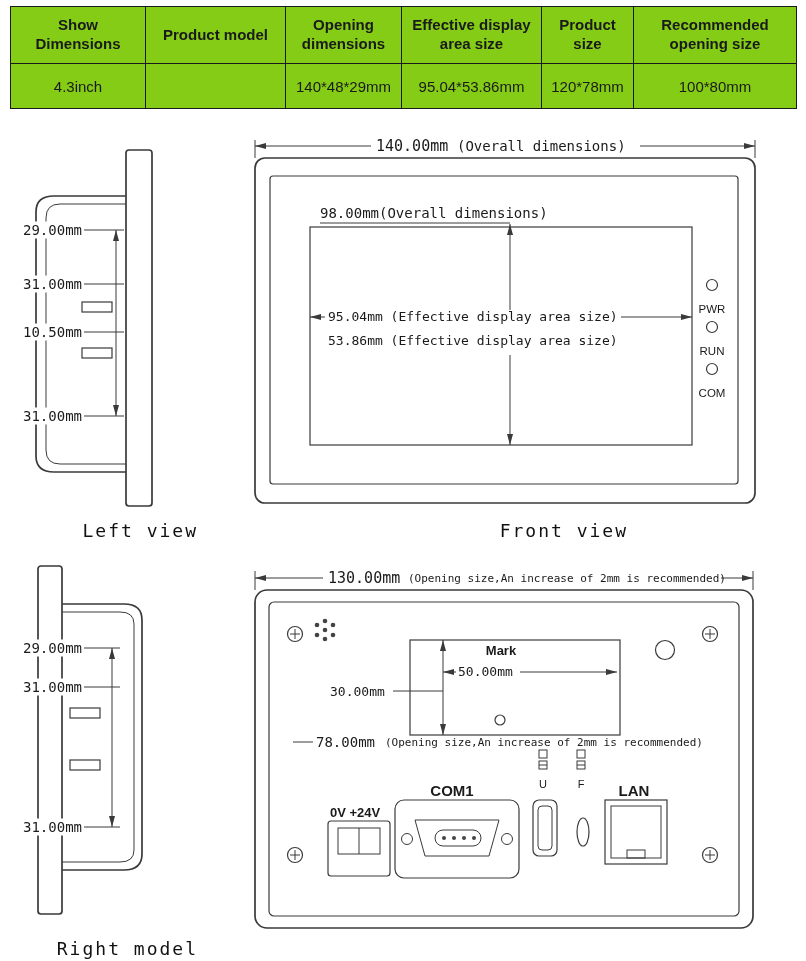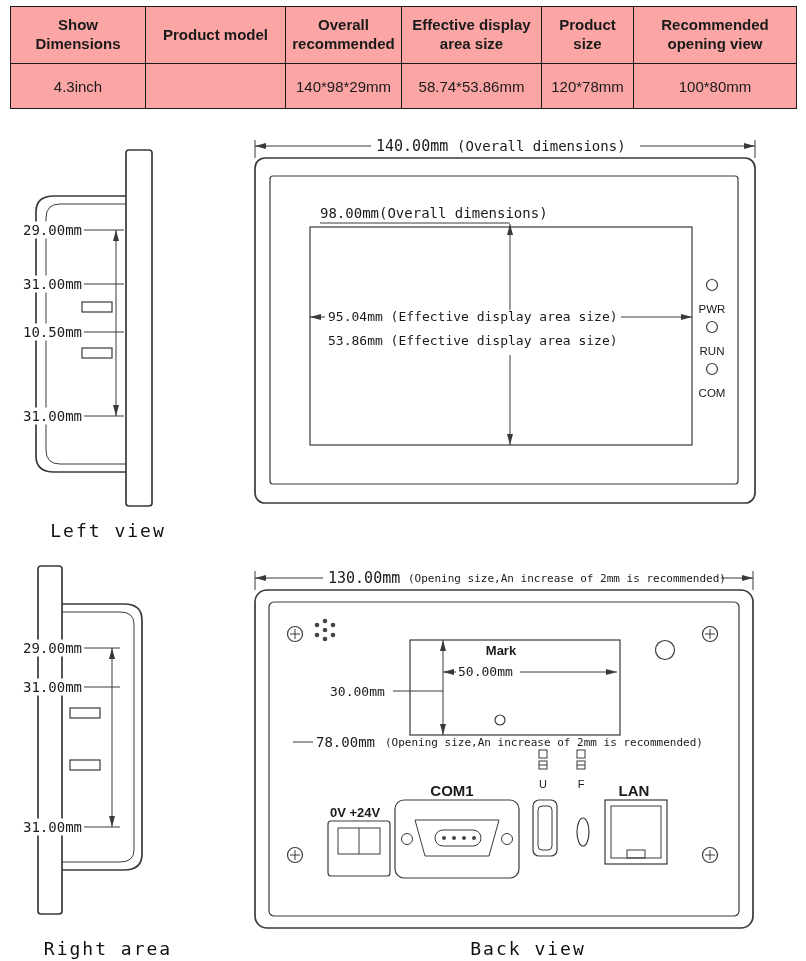--- a/index.html
+++ b/index.html
@@ -3,29 +3,29 @@
 <meta charset="utf-8">
 <style>
   * { box-sizing: border-box; margin: 0; padding: 0; }
   body { background: #fff; }
   .page {
     position: relative; width: 806px; height: 961px; background: #fff;
     font-family: "Liberation Sans", sans-serif; color: #1a1a1a; overflow: hidden;
   }
   table.dim-table {
     position: absolute; left: 10px; top: 6px; width: 786px;
-    border-collapse: collapse; table-layout: fixed; background: #fca5a5;
+    border-collapse: collapse; table-layout: fixed; background: #84cc16;
   }
   .dim-table th, .dim-table td {
     border: 1px solid #1a1a1a; text-align: center; vertical-align: middle; padding: 3px 5px;
   }
   .dim-table th { font-weight: bold; font-size: 15px; height: 57px; line-height: 1.25; }
   .dim-table td { font-size: 15px; height: 45px; }
   .caption {
-    position: absolute; text-align: center;
+    position: absolute; text-align: right;
     font-family: "DejaVu Sans Mono", monospace; font-size: 18px;
     letter-spacing: 2px; color: #111;
   }
   svg { position: absolute; }
   svg text { fill: #1a1a1a; }
   .mono { font-family: "DejaVu Sans Mono", monospace; }
   .sans { font-family: "Liberation Sans", sans-serif; }
   .bold { font-weight: bold; }
   .ln  { stroke: #3a3a3a; stroke-width: 1.2; fill: none; }
   .ln2 { stroke-width: 1.7; }
@@ -44,32 +44,32 @@
         <col style="width:140px">
         <col style="width:116px">
       <col style="width:140px">
         <col style="width:92px">
         <col style="width:163px">
     </colgroup>
     <thead>
       <tr>
         <th>Show Dimensions</th>
         <th>Product model</th>
-        <th>Overall recommended</th>
+        <th>Opening dimensions</th>
         <th>Effective display area size</th>
         <th>Product size</th>
-        <th>Recommended opening view</th>
+        <th>Recommended opening size</th>
       </tr>
     </thead>
     <tbody>
       <tr>
         <td>4.3inch</td>
         <td></td>
-        <td>140*98*29mm</td>
-        <td>58.74*53.86mm</td>
+        <td>140*48*29mm</td>
+        <td>95.04*53.86mm</td>
         <td>120*78mm</td>
         <td>100*80mm</td>
       </tr>
     </tbody>
   </table>
 
   <svg style="left:20px; top:132px;" width="215" height="382" viewBox="0 0 215 382">
     <defs>
       <marker id="arr-l" markerWidth="12" markerHeight="8" refX="11" refY="3.5" orient="auto-start-reverse" markerUnits="userSpaceOnUse">
         <path d="M11,3.5 L0,0.5 L0,6.5 Z" fill="#3a3a3a"></path>
@@ -269,16 +269,16 @@
     </g>
     <g>
       <text class="sans bold" font-size="15" x="391" y="238" text-anchor="middle">LAN</text>
       <rect x="362" y="242" width="62" height="64" class="ln"></rect>
       <rect x="368" y="248" width="50" height="52" class="ln thin"></rect>
       <rect x="384" y="292" width="18" height="8" class="ln thin"></rect>
     </g>
   </svg>
 
   <div class="caption" style="left:18px; top:520px; width:180px;">Left view</div>
-  <div class="caption" style="left:18px; top:938px; width:180px;">Right area</div>
-  <div class="caption" style="left:428px; top:938px; width:200px;">Back view</div>
+  <div class="caption" style="left:428px; top:520px; width:200px;">Front view</div>
+  <div class="caption" style="left:18px; top:938px; width:180px;">Right model</div>
 
 </div>
 
 </body></html>

